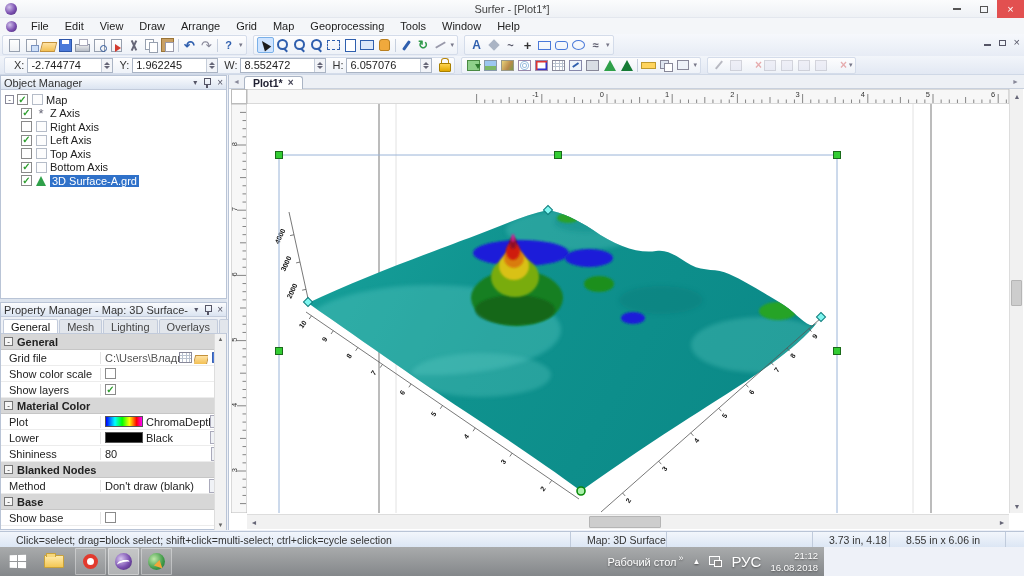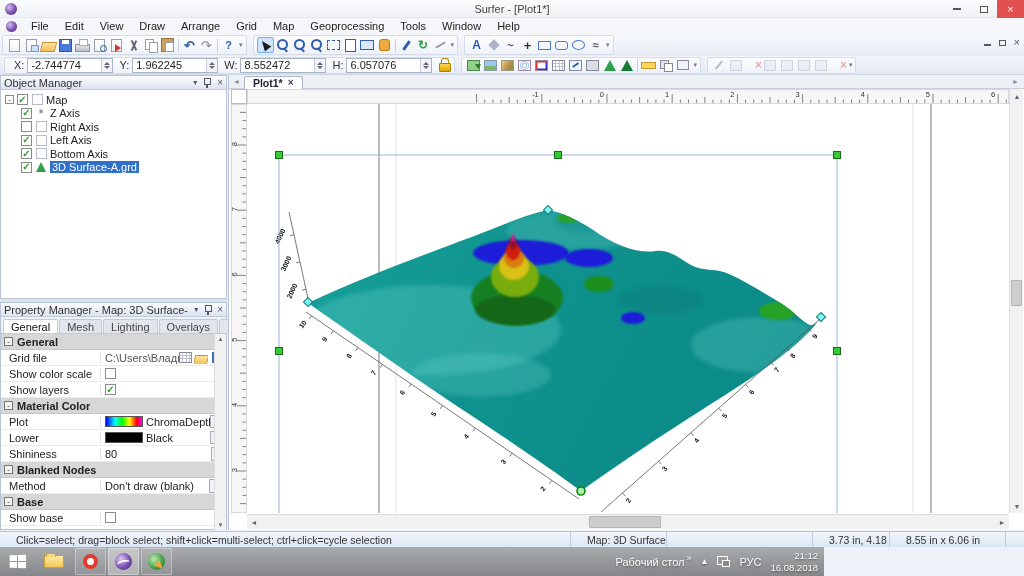--- a/index.html
+++ b/index.html
@@ -178,21 +178,21 @@
   .surficon::before{content:"";position:absolute;left:2px;top:7px;width:13px;height:5px;border-radius:50%;border-top:2px solid #fff;transform:rotate(-12deg);}
   .gisicon{width:17px;height:17px;border-radius:50%;background:radial-gradient(circle at 35% 35%,#bfe8a8,#3f9a48 60%,#1e6e3a);position:relative;}
   .gisicon::after{content:"";position:absolute;right:-2px;bottom:-1px;width:0;height:0;border:4px solid transparent;border-left:8px solid #f2a63a;transform:rotate(45deg);}
   .tray{position:absolute;right:0;top:0;height:29px;display:flex;align-items:center;gap:9px;padding-right:6px;text-shadow:0 1px 2px rgba(0,0,0,.45);}
   .deskband{display:flex;align-items:flex-start;gap:2px;font-size:11px;}
   .deskband .chev{font-size:9px;margin-top:-3px;}
   .trayup{font-size:8px;}
   .netico{position:relative;width:13px;height:11px;}
   .netico::before{content:"";position:absolute;left:0;top:0;width:9px;height:7px;border:1.5px solid #fff;}
   .netico::after{content:"";position:absolute;right:0;bottom:0;width:6px;height:5px;border:1.5px solid #fff;background:#888;}
-  .lang{font-size:11px;}
+  .lang{font-size:15px;}
   .clock{font-size:9.5px;line-height:1.25;text-align:right;}
 
   svg text{font-family:"Liberation Sans",sans-serif;}
 </style>
 </head>
 <body>
 
 <div id="app">
 
   <div class="titlebar">
@@ -366,20 +366,25 @@
         </div>
         <div class="trow" style="padding-left: 16px;">
           <span class="cb"></span>
           <span class="ti ti-axis"></span>
           <span class="tlabel">Right Axis</span>
         </div>
         <div class="trow" style="padding-left: 16px;">
           <span class="cb">✓</span>
           <span class="ti ti-axis"></span>
           <span class="tlabel">Left Axis</span>
+        </div>
+        <div class="trow" style="padding-left: 16px;">
+          <span class="cb"></span>
+          <span class="ti ti-axis"></span>
+          <span class="tlabel">Top Axis</span>
         </div>
         <div class="trow" style="padding-left: 16px;">
           <span class="cb">✓</span>
           <span class="ti ti-axis"></span>
           <span class="tlabel">Bottom Axis</span>
         </div>
         <div class="trow" style="padding-left: 16px;">
           <span class="cb">✓</span>
           <span class="ti ti-surface"></span>
           <span class="tlabel sel">3D Surface-A.grd</span>

